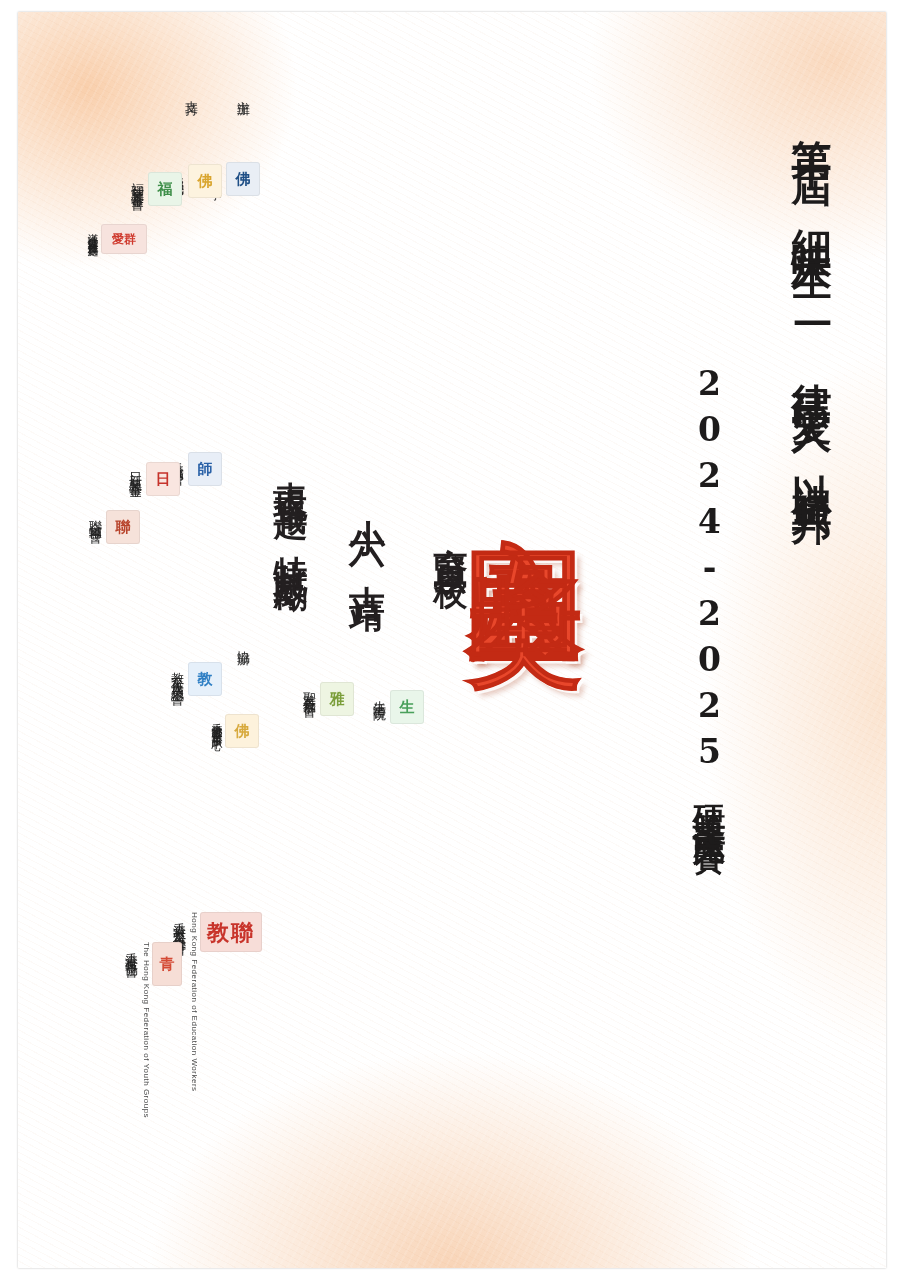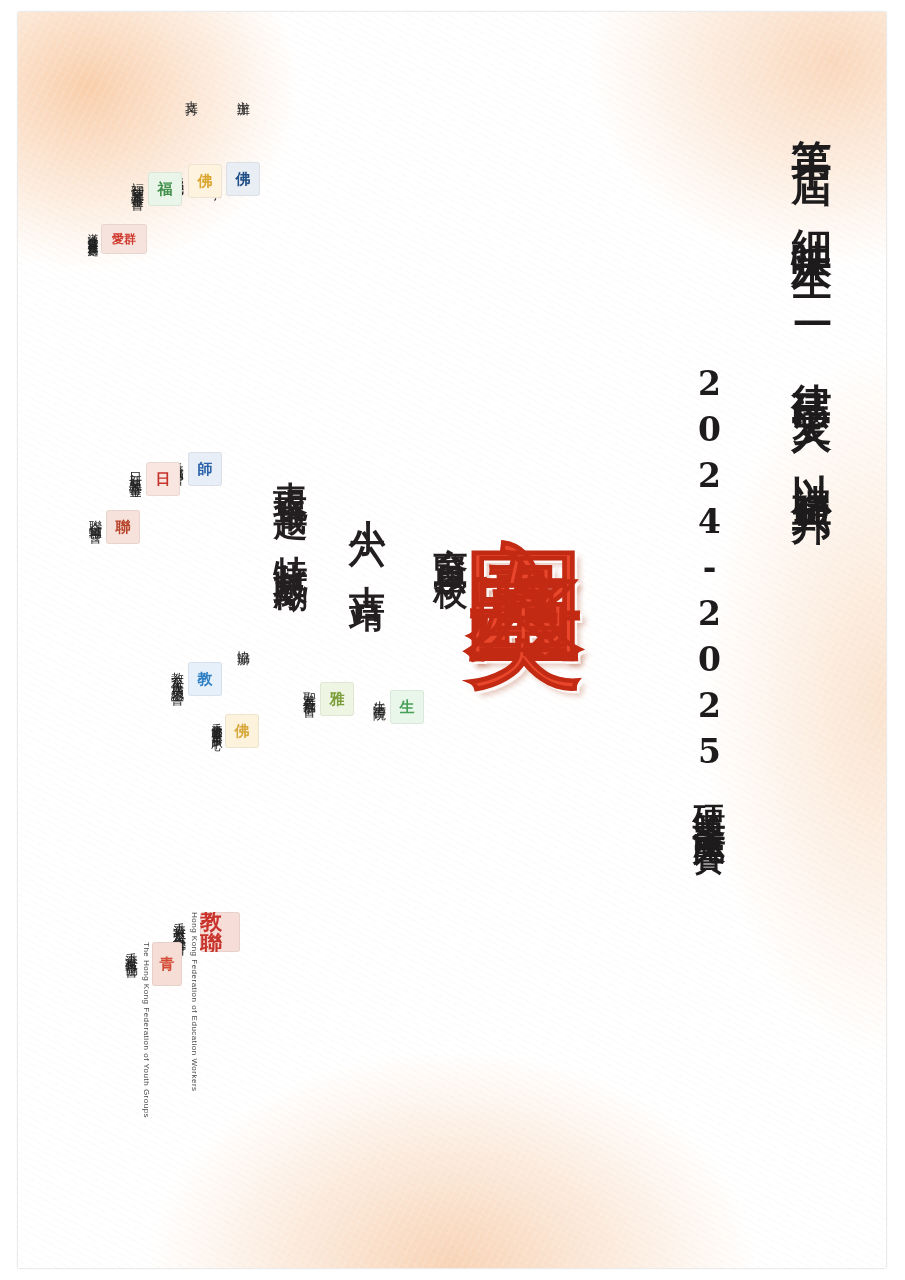--- a/index.html
+++ b/index.html
@@ -303,21 +303,21 @@
   <div class="org-entry" style="top:678px; left:352px;">
     <div class="org-name">生活書院</div>
     <div class="logo" style="background:#e9f6ea;">
       <span class="glyph" style="color:#49a05b;">生</span>
     </div>
   </div>
 
   <div class="org-entry" style="top:900px; left:152px;">
     <div class="org-name">香港教育工作者聯會</div>
     <div class="logo-caption latin">Hong Kong Federation of Education Workers</div>
-    <div class="logo wide" style="background:#f7ddd8; width:40px; height:40px;">
+    <div class="logo wide" style="background:#f7ddd8; width:62px; height:40px;text-align:right;">
       <span class="glyph" style="color:#c8342b; font-size:22px; letter-spacing:2px;">教聯</span>
     </div>
   </div>
 
   <div class="org-entry" style="top:930px; left:104px;">
     <div class="org-name">香港青年協會</div>
     <div class="logo-caption latin">The Hong Kong Federation of Youth Groups</div>
     <div class="logo tall" style="background:#f6ded6;">
       <span class="glyph" style="color:#d44a35;">青</span>
     </div>

